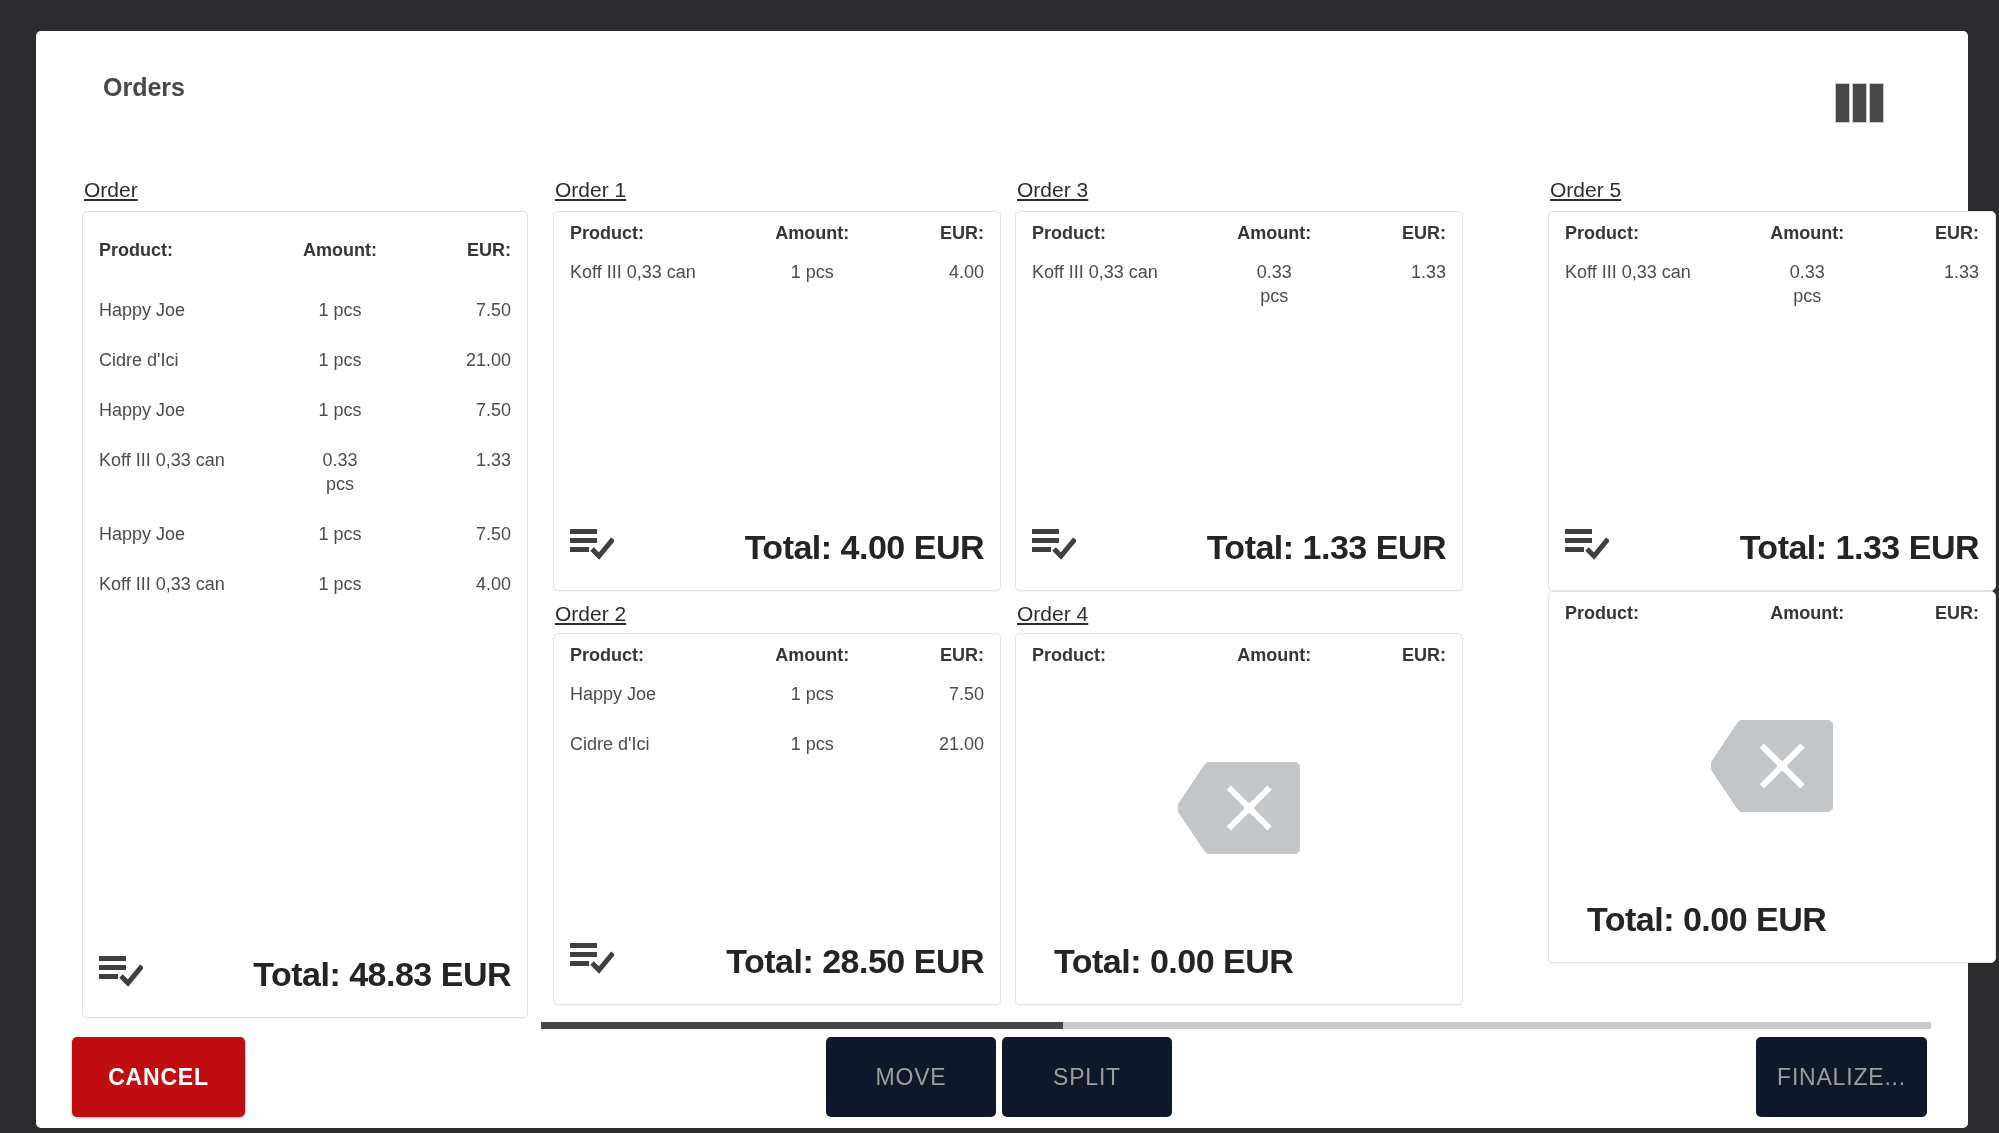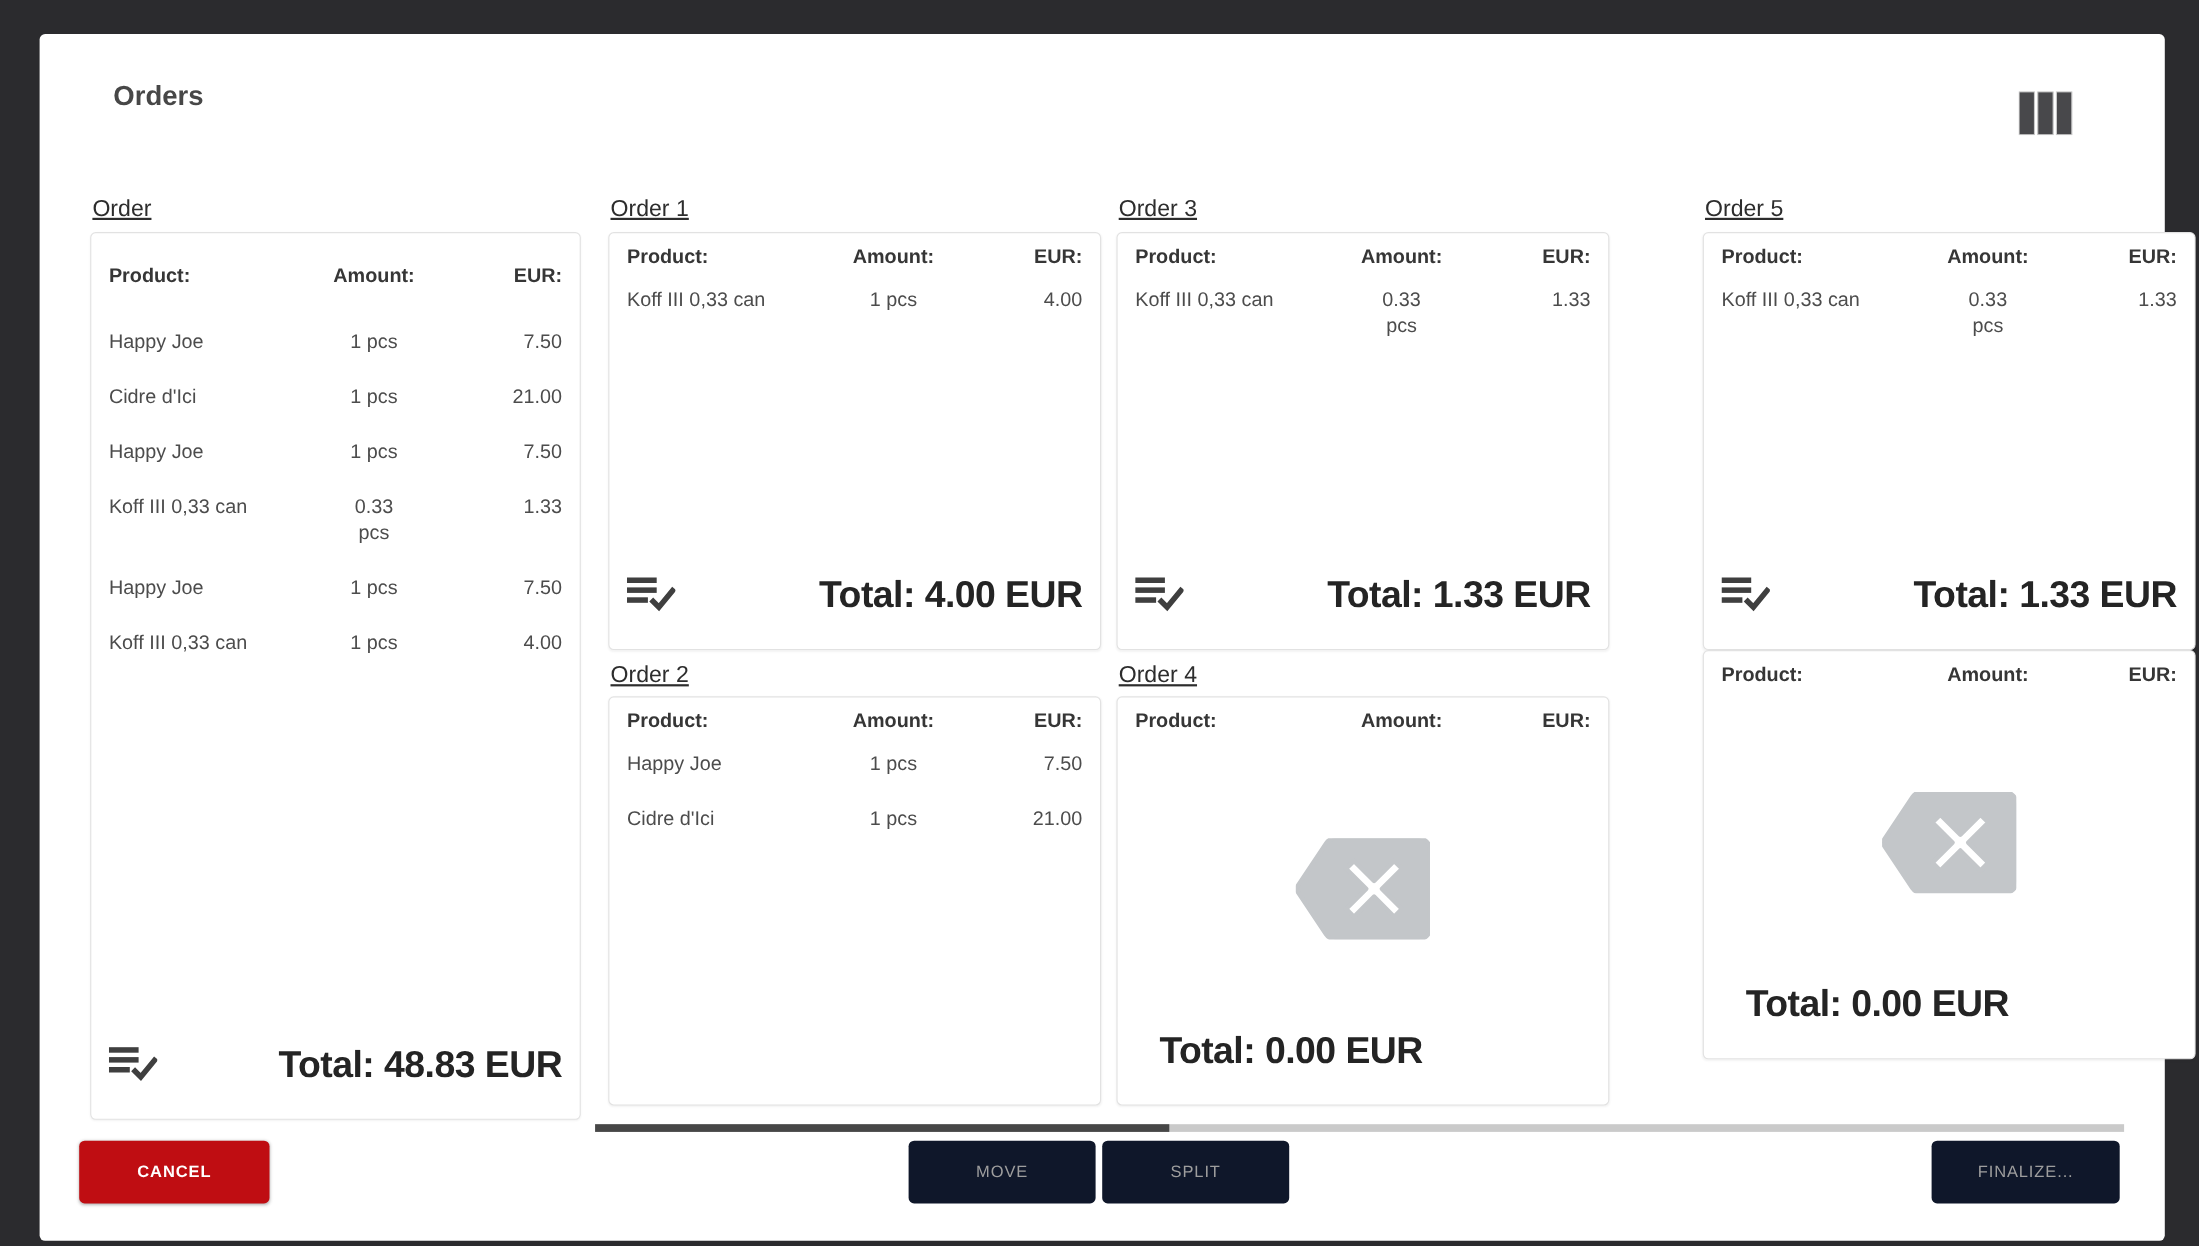--- a/index.html
+++ b/index.html
@@ -26,32 +26,32 @@
   .phead{display:grid;grid-template-columns:45% 27% 28%;padding-top:9px;margin-bottom:15px;
          font-size:18px;font-weight:700;color:#363636;line-height:24px;}
   .panel.src-pad .phead{padding-top:26px;margin-bottom:36px;}
   .prow{display:grid;grid-template-columns:45% 27% 28%;font-size:18px;color:#4c4c4c;
         line-height:24px;margin-bottom:26px;}
   .cell-amount{text-align:center;}
   .prow .cell-amount span{display:inline-block;max-width:62px;text-align:center;}
   .cell-eur{text-align:right;}
 
   .spacer{flex:1;display:flex;align-items:center;justify-content:center;}
-  .pfoot{display:flex;align-items:flex-start;justify-content:space-between;
+  .pfoot{display:flex;align-items:center;justify-content:space-between;
          padding-bottom:20px;min-height:46px;}
   .pfoot.empty{justify-content:flex-start;padding-left:22px;}
   .total{font-size:34px;font-weight:700;color:#242424;letter-spacing:-0.5px;line-height:1;white-space:nowrap;}
   .list-icon{flex:0 0 auto;margin-bottom:2px;}
 
   .scrollbar{position:absolute;left:505px;top:991px;width:1390px;height:7px;background:#cacaca;}
   .scroll-thumb{position:absolute;left:0;top:0;width:522px;height:7px;background:#474747;}
 
-  .btn{position:absolute;top:1006px;height:57px;border:none;border-radius:5px;
+  .btn{position:absolute;top:1006px;height:80px;border:none;border-radius:5px;
        display:flex;align-items:center;justify-content:center;font-family:inherit;
-       font-size:15px;letter-spacing:0.8px;cursor:pointer;box-sizing:border-box;}
+       font-size:23px;letter-spacing:0.8px;cursor:pointer;box-sizing:border-box;}
   .btn.cancel{left:36px;width:173px;background:#bf0d12;color:#ffffff;font-weight:700;
               box-shadow:0 1px 3px rgba(0,0,0,0.3);}
   .btn.disabled{background:#0f172a;color:#9e9e9e;font-weight:400;cursor:default;}
   .btn.move{left:790px;width:170px;}
   .btn.split{left:966px;width:170px;}
   .btn.finalize{left:1720px;width:171px;}
 </style>
 </head>
 <body>
 
@@ -158,20 +158,31 @@
           <span>Happy Joe</span>
           <span class="cell-amount"><span>1 pcs</span></span>
           <span class="cell-eur">7.50</span>
         </div>
         <div class="prow">
           <span>Cidre d'Ici</span>
           <span class="cell-amount"><span>1 pcs</span></span>
           <span class="cell-eur">21.00</span>
         </div>
         <div class="spacer"></div>
+        <div class="pfoot">
+          <span class="list-icon">
+            <svg width="44" height="33" viewBox="0 0 44 33">
+              <rect x="0" y="1" width="27" height="5" fill="#3f3f3f"></rect>
+              <rect x="0" y="10" width="27" height="5" fill="#3f3f3f"></rect>
+              <rect x="0" y="19" width="19" height="5" fill="#3f3f3f"></rect>
+              <path d="M22 21 L29 28 L43 11" fill="none" stroke="#3f3f3f" stroke-width="5"></path>
+            </svg>
+          </span>
+          <span class="total">Total: 28.50 EUR</span>
+        </div>
       </div>
     </div>
 
     <div class="col c2">
       <div class="order-label">Order 3</div>
       <div class="panel h-top">
         <div class="phead">
           <span>Product:</span>
           <span class="cell-amount">Amount:</span>
           <span class="cell-eur">EUR:</span>

